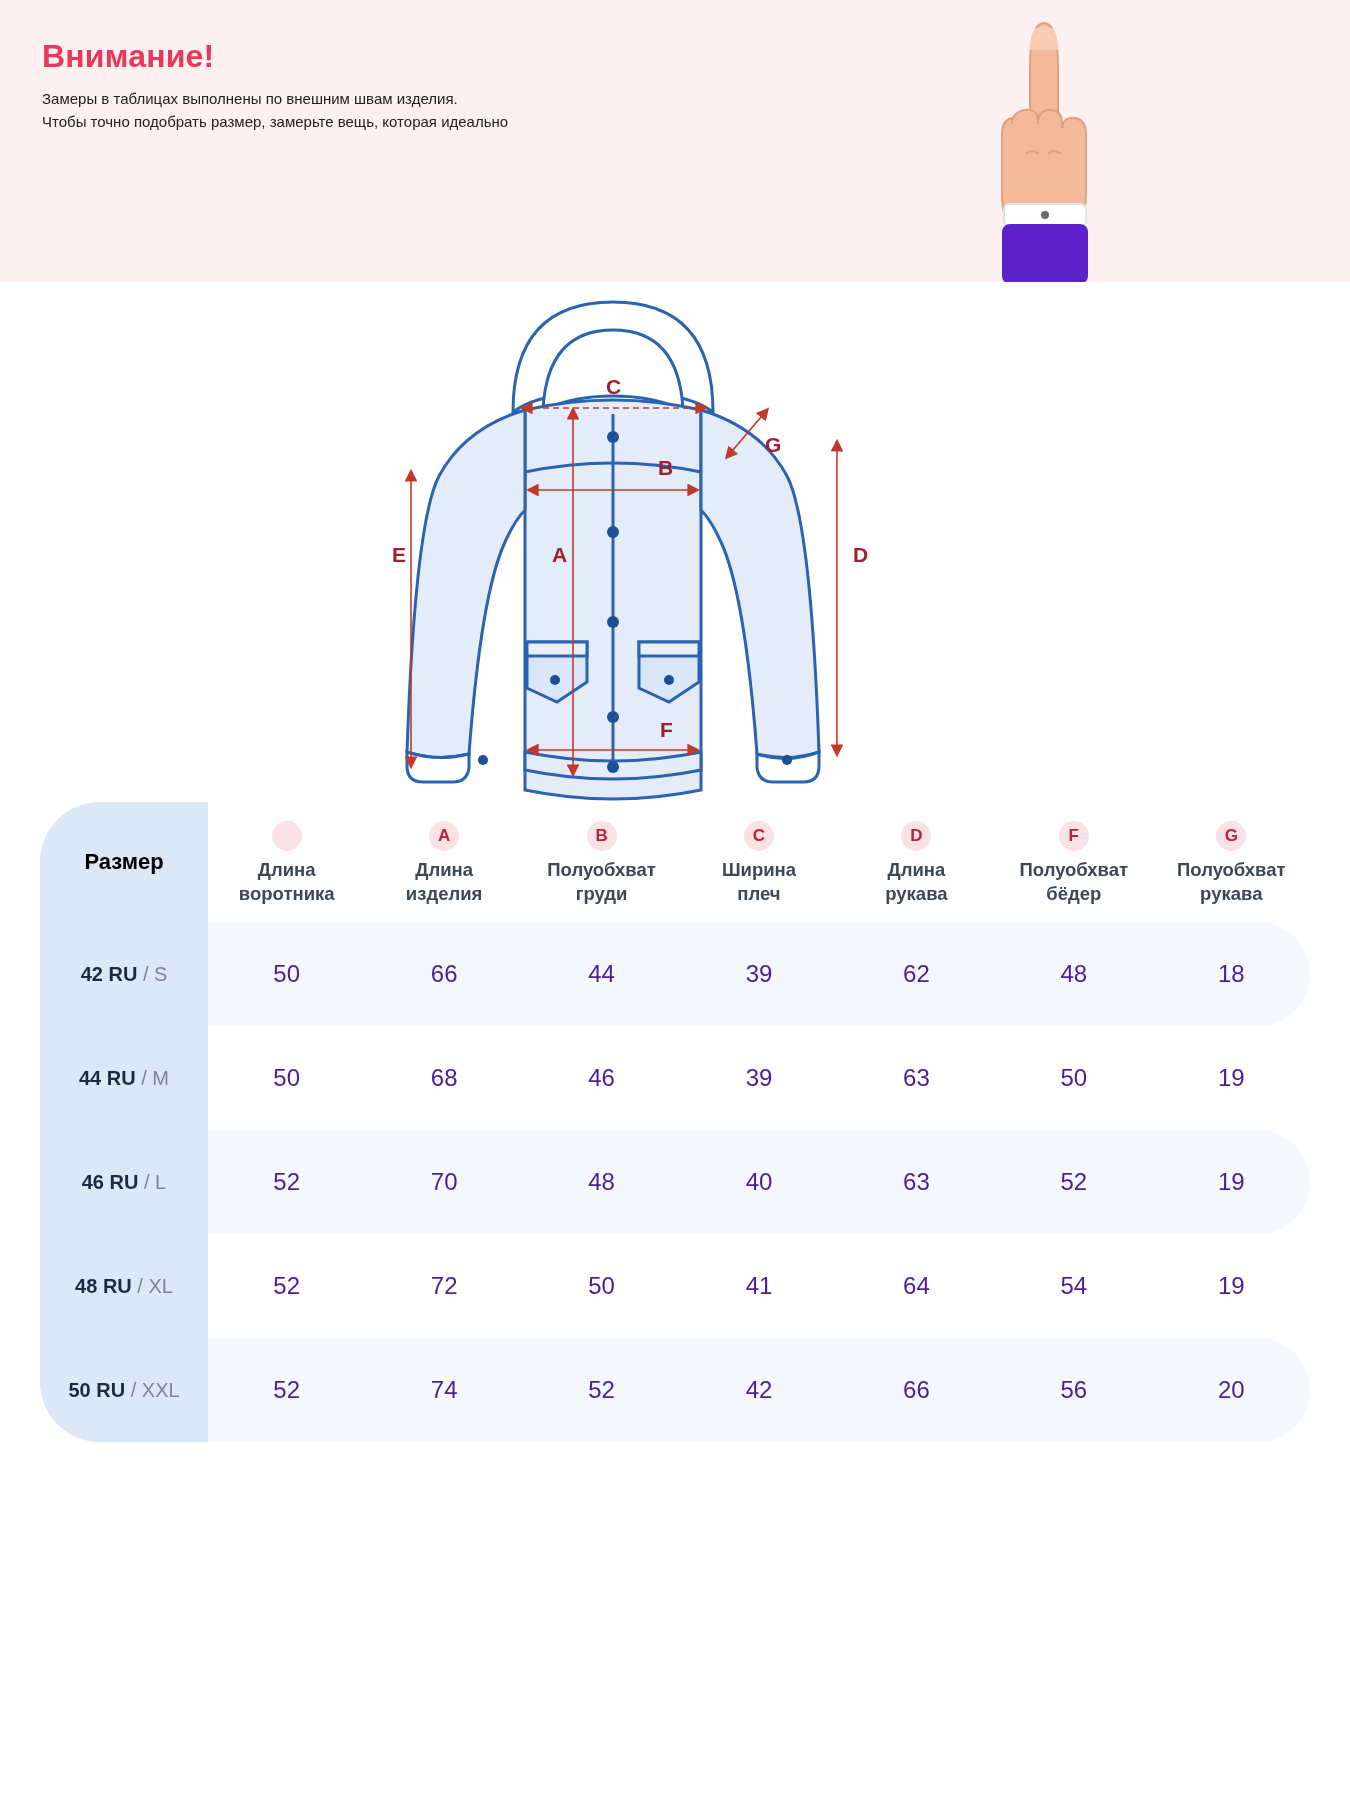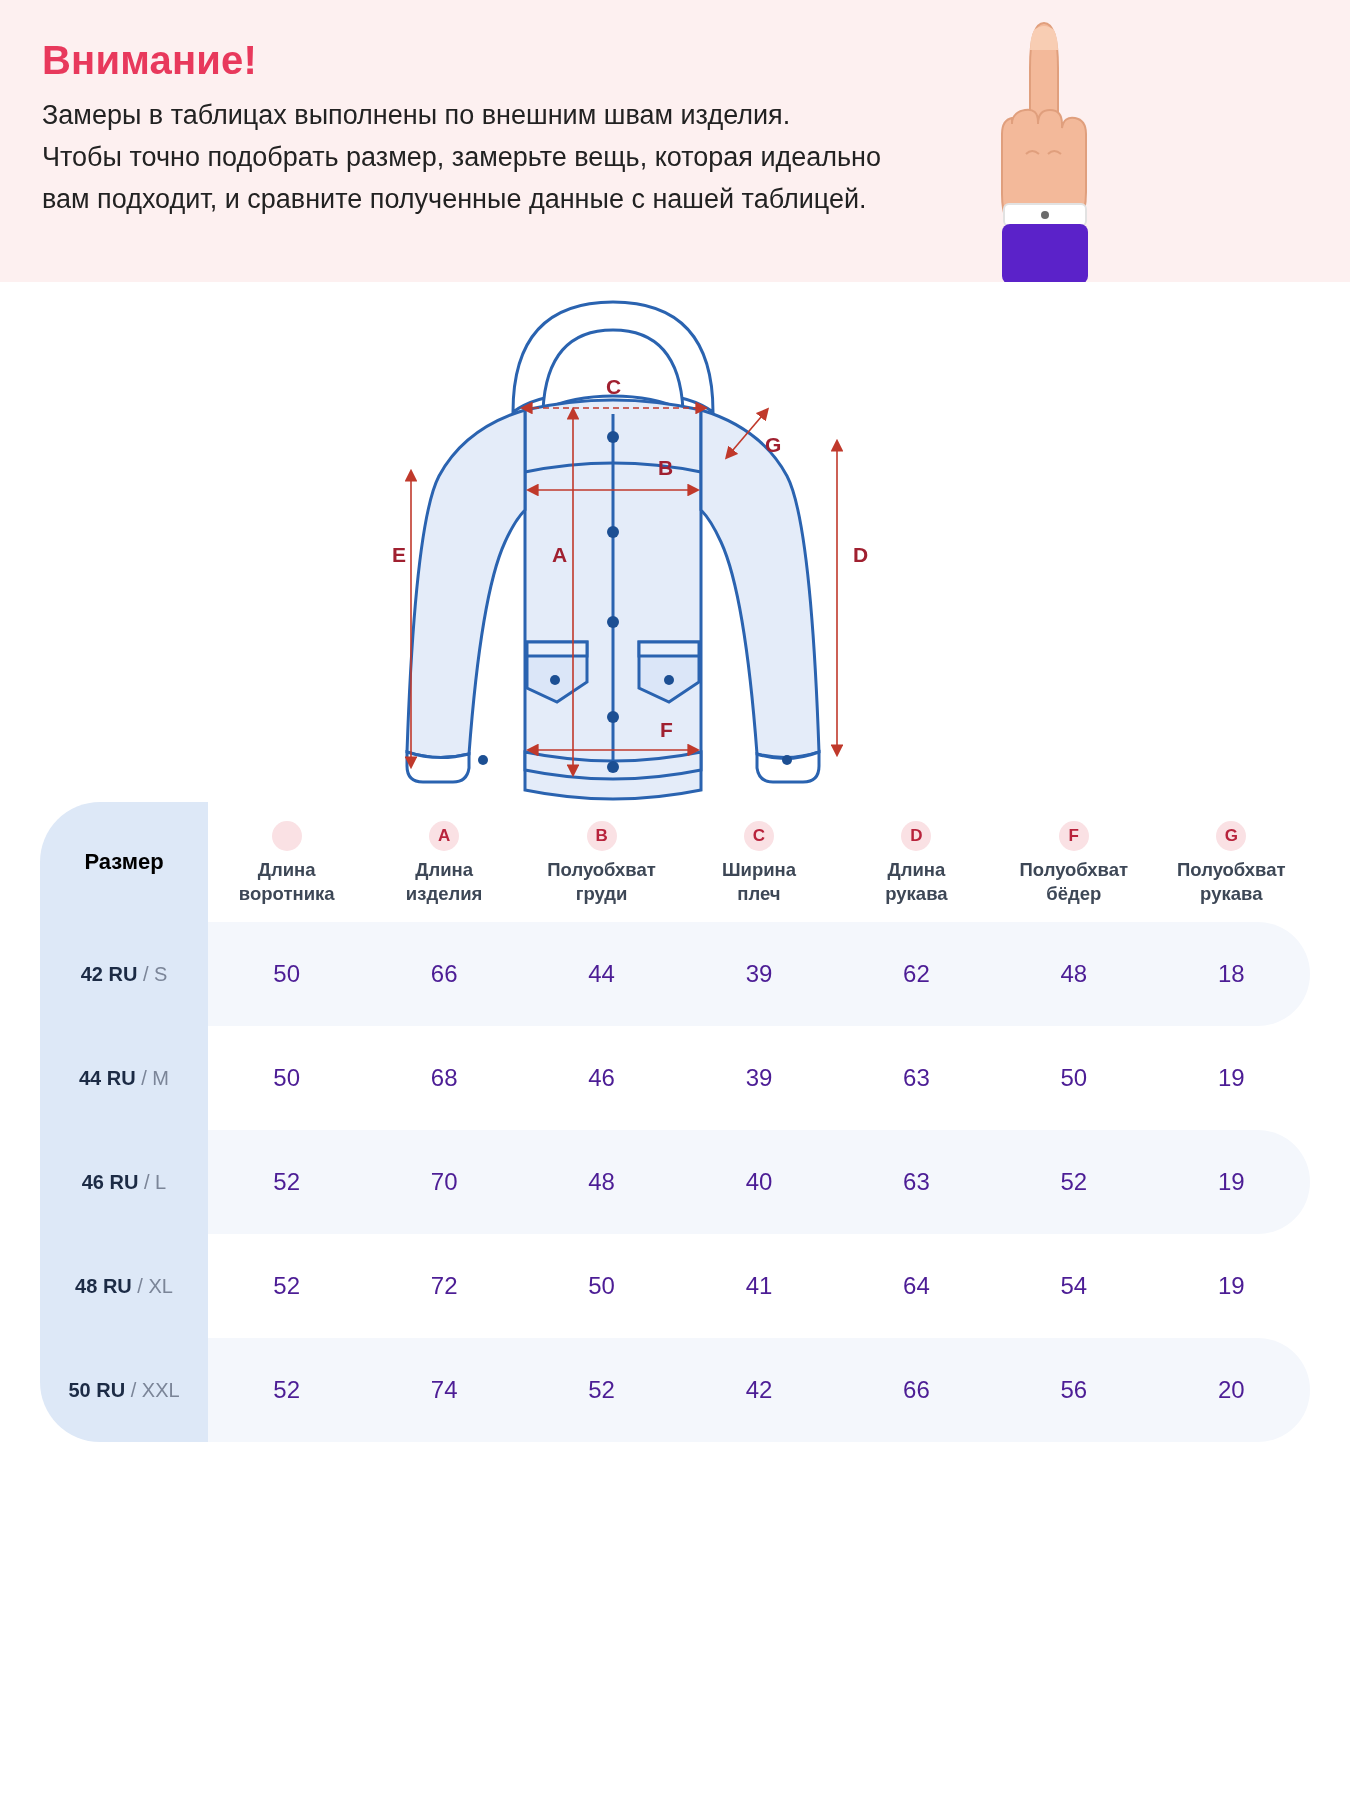--- a/index.html
+++ b/index.html
@@ -14,28 +14,28 @@
   
   .notice {
     position: relative;
     width: 1350px;
     height: 282px;
     background: #fdf0f0;
     padding: 30px 40px 0 40px;
   }
   .notice-title {
     color: #e8395c;
-    font-size: 40px;
+    font-size: 32px;
     font-weight: bold;
     margin: 8px 0 12px 2px;
     letter-spacing: 0.2px;
   }
   .notice-text {
     color: #222;
-    font-size: 27px;
+    font-size: 15px;
     line-height: 1.55;
     max-width: 1010px;
     margin-left: 2px;
   }
   .hand {
     position: absolute;
     right: 250px;
     top: 8px;
     width: 110px;
     height: 290px;
@@ -121,21 +121,20 @@
 </head>
 <body>
 
 <div class="page">
 
   <div class="notice">
     <div class="notice-title">Внимание!</div>
     <div class="notice-text">
       <div>Замеры в таблицах выполнены по внешним швам изделия.</div>
       <div>Чтобы точно подобрать размер, замерьте вещь, которая идеально</div>
-      <div>вам подходит, и сравните полученные данные с нашей таблицей.</div>
     </div>
 
     <svg class="hand" viewBox="0 0 110 290">
 
       <path d="M40 60 q0 -45 14 -45 q14 0 14 45 l0 75 l-28 0 z" fill="#f3b99a" stroke="#e09f7d" stroke-width="2"></path>
       <path d="M44 22 q10 -8 20 0 q4 8 4 20 l-28 0 q0 -12 4 -20 z" fill="#f8cdb3"></path>
 
       <path d="M22 110 q-10 2 -10 16 l0 60 q0 40 28 48 l28 0 q28 -10 28 -50 l0 -58 q0 -14 -11 -16 q-11 -2 -13 10 l0 -4 q0 -14 -12 -14 q-12 0 -12 14 l0 -2 q0 -14 -13 -12 q-13 2 -13 14 z" fill="#f3b99a" stroke="#e09f7d" stroke-width="2"></path>
 
       <path d="M36 146 q6 -6 13 0" fill="none" stroke="#e09f7d" stroke-width="2"></path>

